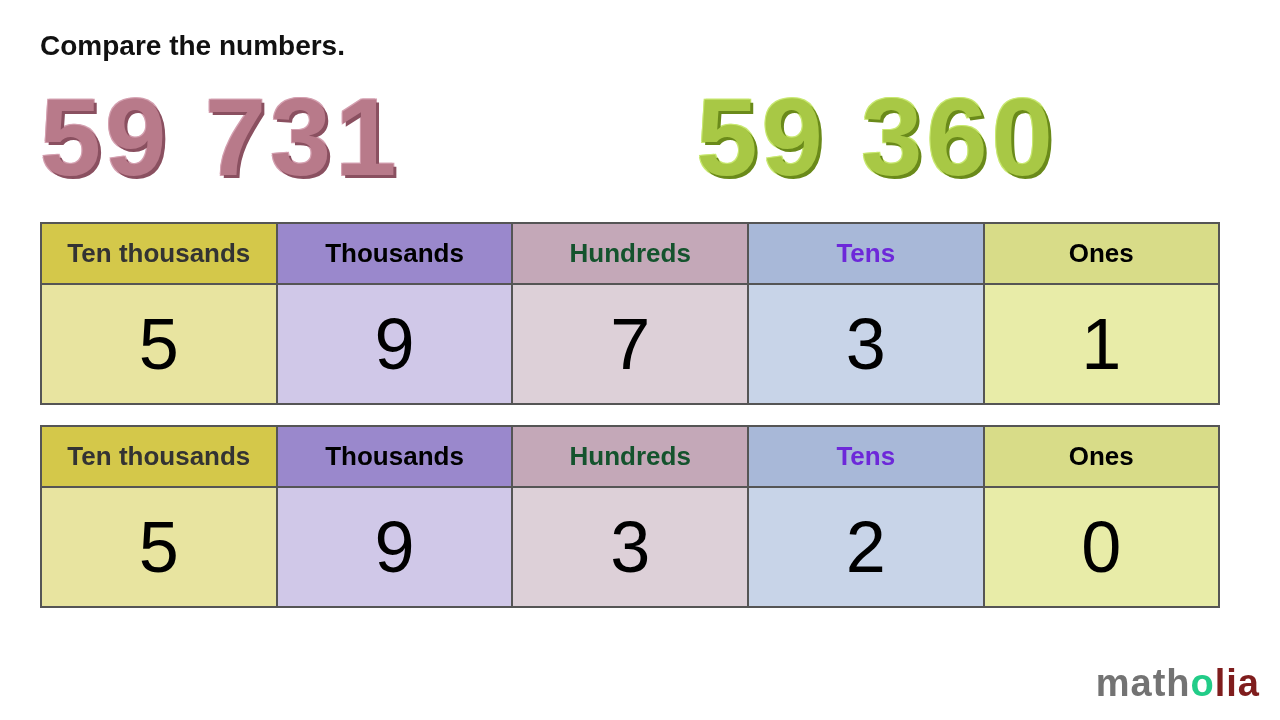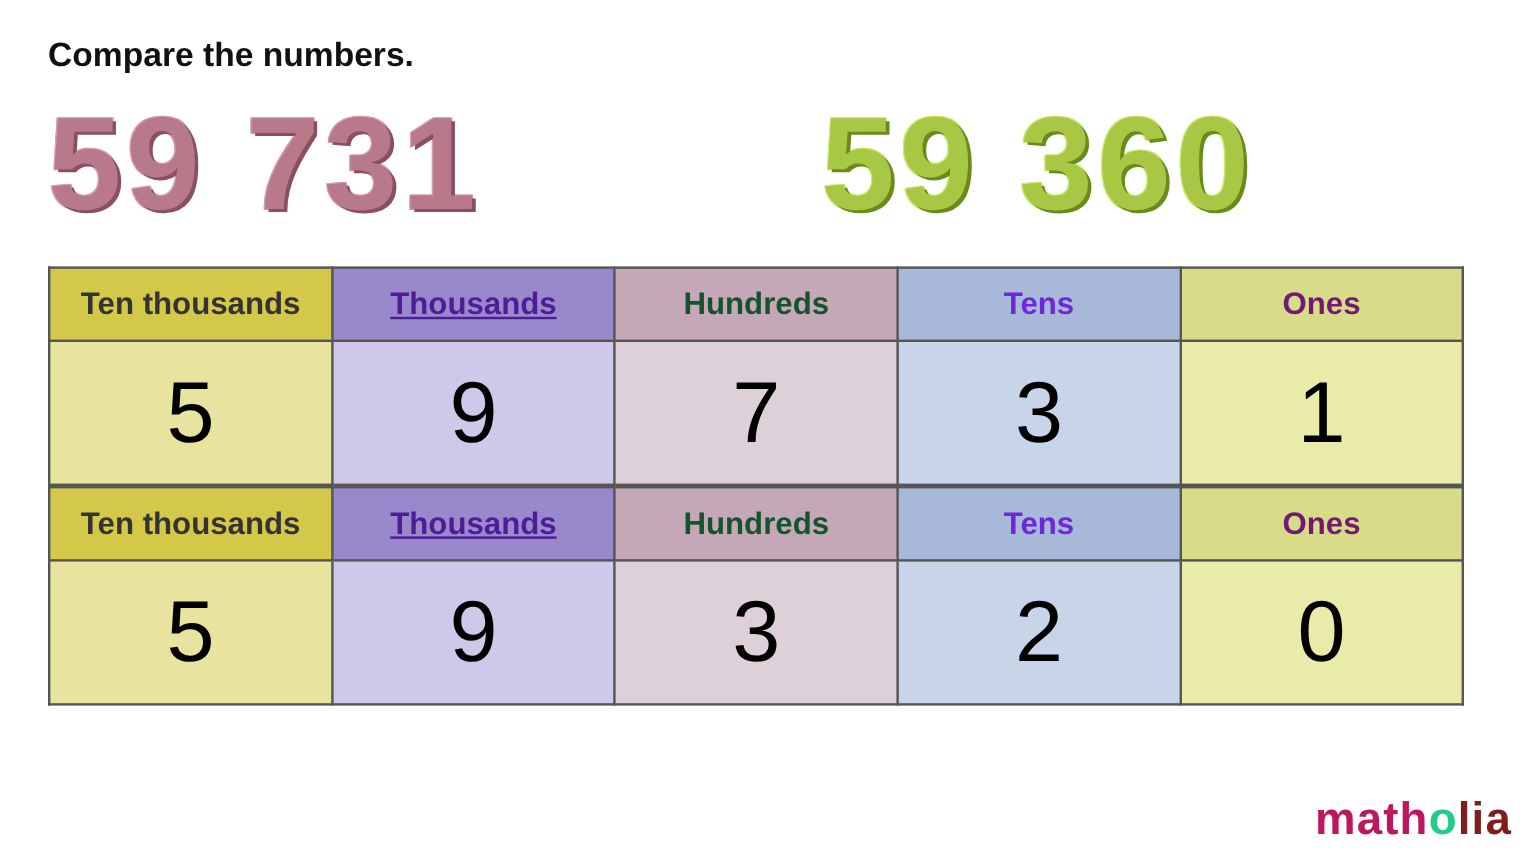--- a/index.html
+++ b/index.html
@@ -22,21 +22,21 @@
       font-weight: 900;
       color: #111;
       margin-bottom: 20px;
       font-family: Arial Black, Arial, sans-serif;
     }
 
     .numbers-row {
       display: flex;
       align-items: center;
       margin-bottom: 30px;
-      gap: 4px;
+      gap: 16px;
     }
 
     .big-number-pink {
       font-size: 110px;
       font-weight: 900;
       color: #b87a8a;
       letter-spacing: 4px;
       font-family: Arial Rounded MT Bold, Arial, sans-serif;
       text-shadow:
         3px 3px 0 #8a5060,
@@ -57,20 +57,21 @@
         3px 3px 0 #6a8a1a,
         -1px -1px 0 #c8e870,
         1px -1px 0 #c8e870,
         -1px 1px 0 #c8e870;
       line-height: 1;
     }
 
     .tables-container {
       display: flex;
       flex-direction: column;
+      gap: 20px;
     }
 
     .place-value-table {
       width: 1180px;
       border-collapse: collapse;
       border: 2px solid #555;
     }
 
     .place-value-table th,
     .place-value-table td {
@@ -89,24 +90,24 @@
     .place-value-table td {
       padding: 18px 10px;
       font-size: 72px;
       font-family: 'Segoe UI', Arial, sans-serif;
       font-weight: 400;
       height: 110px;
     }
 
     
     .th-ten-thousands { background-color: #d4c84a; color: #333; }
-    .th-thousands { background-color: #9a88cc; color: #4c1d95; text-decoration: underline; }
+    .th-thousands { background-color: #9a88cc; color: #000000; }
     .th-hundreds { background-color: #c4a8b8; color: #14532d; }
     .th-tens { background-color: #a8b8d8; color: #6d28d9; }
-    .th-ones { background-color: #d8dc88; color: #701a75; }
+    .th-ones { background-color: #d8dc88; color: #000000; }
 
     
     .td-ten-thousands { background-color: #e8e4a0; }
     .td-thousands { background-color: #d0c8e8; }
     .td-hundreds { background-color: #ddd0d8; }
     .td-tens { background-color: #c8d4e8; }
     .td-ones { background-color: #e8eca8; }
 
     
     .matholia-logo {
@@ -178,14 +179,14 @@
           <td class="td-tens handwritten">2</td>
           <td class="td-ones handwritten">0</td>
         </tr>
       </tbody>
     </table>
 
   </div>
 </div>
 
 <div class="matholia-logo">
-  <span style="color:#be185d;">math</span><span style="color:#22cc88;">o</span><span style="color:#7f1d1d;">lia</span>
+  <span style="color:#737373;">math</span><span style="color:#22cc88;">o</span><span style="color:#7f1d1d;">lia</span>
 </div>
 
 </body></html>

